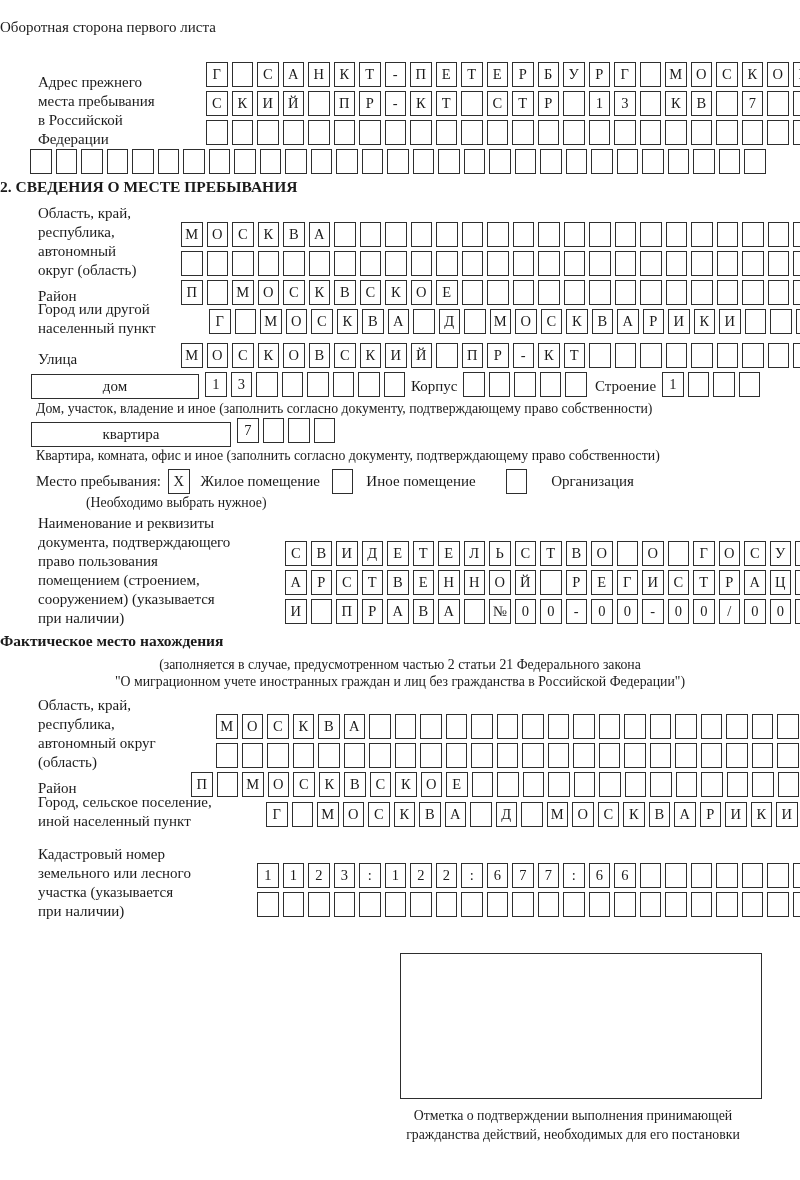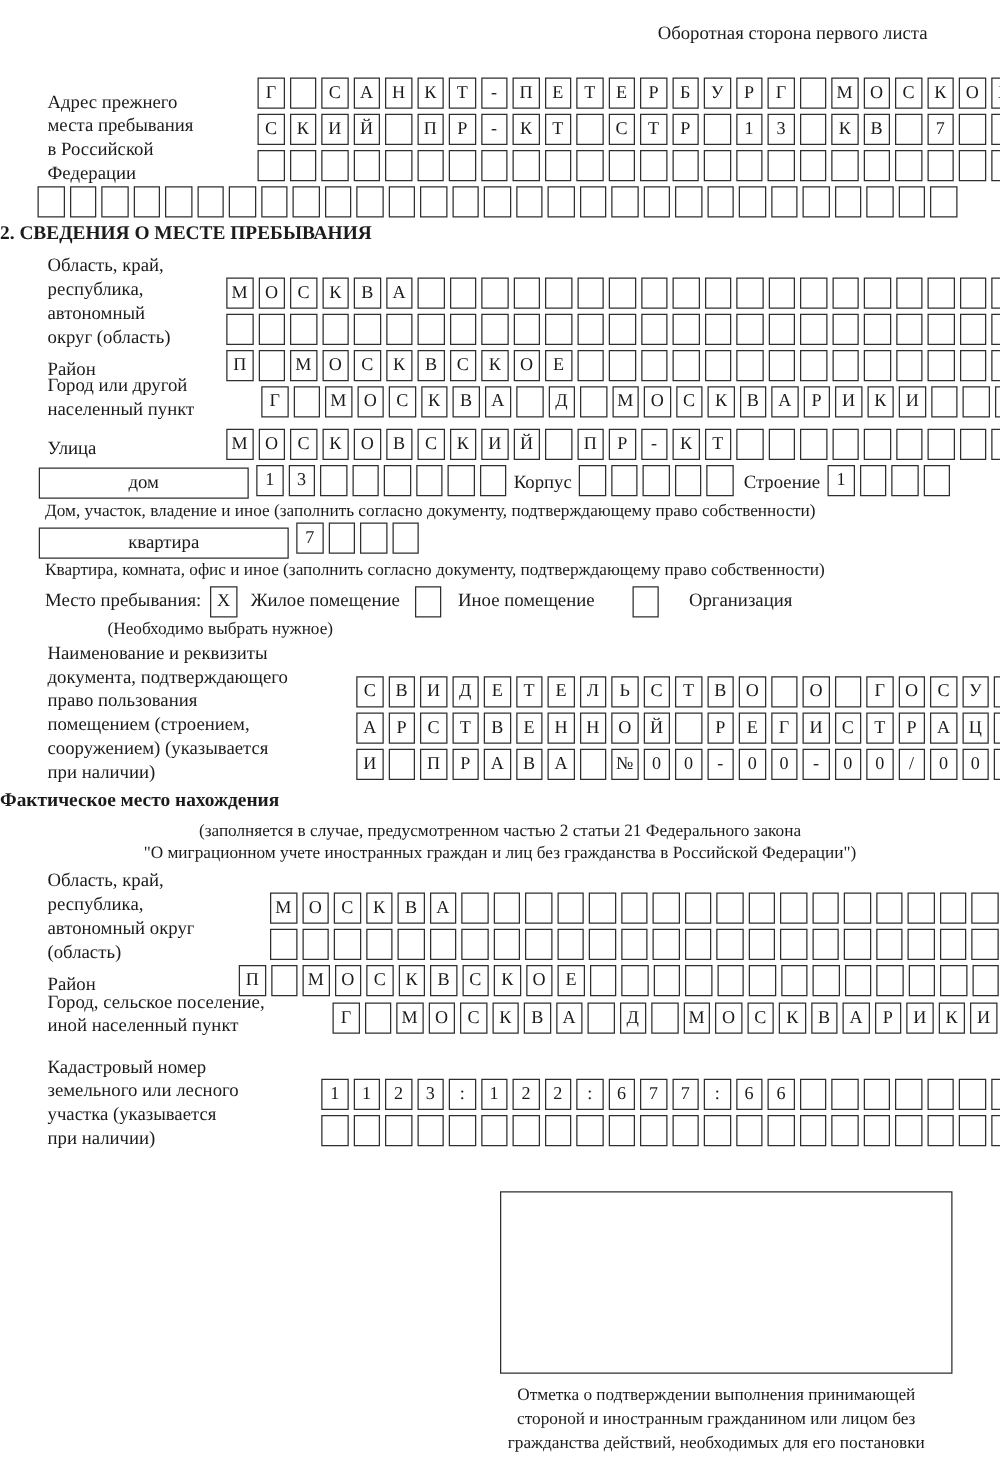--- a/index.html
+++ b/index.html
@@ -1,20 +1,20 @@
 <!DOCTYPE html>
 <html style="--ink: #1b1b1b; --bord: #2e2e2e;"><head>
 <meta charset="utf-8">
 <style>
   :root{ --ink:#1b1b1b; --bord:#2e2e2e; }
   html,body{ margin:0; padding:0; background:#ffffff; }
   body{ width:800px; height:1180px; font-family:"Liberation Serif","DejaVu Serif",serif; color:var(--ink); }
   .page{ position:relative; width:800px; height:1180px; overflow:hidden; }
 
-  .hdr{ text-align:right; padding:19px 58px 0 0; font-size:15px; }
+  .hdr{ padding:19px 58px 0 0; font-size:15px; }
 
   .frow{ display:flex; align-items:flex-end; padding-left:38px;gap:31px; }
   .lbl{ font-size:15px; line-height:19px; flex:none; }
   .lblcol{ flex:none; }
   .boxcol{ flex:none; }
 
   .boxes{ display:flex; height:25px; margin-bottom:4px; }
   .cbox{ box-sizing:border-box; flex:none; width:21.5px; height:25px; border:1.6px solid var(--bord);
          margin-right:4px; display:inline-flex; align-items:center; justify-content:center;
          font-size:14.5px; line-height:1; }
@@ -637,17 +637,16 @@
           <span class="cbox"></span>
           <span class="cbox"></span>
           <span class="cbox"></span>
         </div>
     </div>
   </div>
 
   <div class="stamp-box" style="margin-top:32px"></div>
   <div class="caption">
       <div>Отметка о подтверждении выполнения принимающей</div>
-      <div>стороной и иностранным гражданином или лицом без</div>
       <div>гражданства действий, необходимых для его постановки</div>
     </div>
 
 </div>
 
 </body></html>

